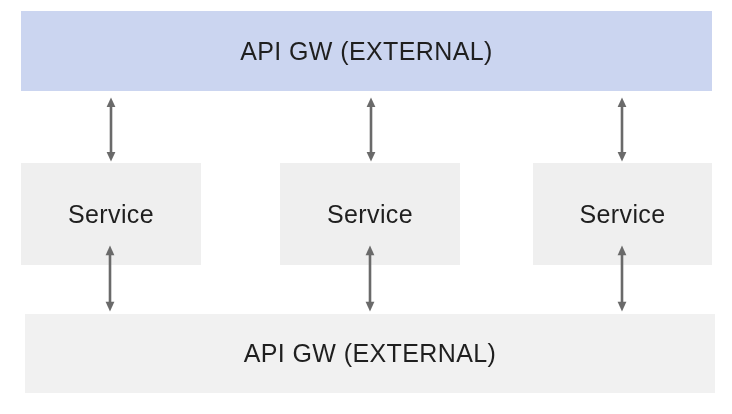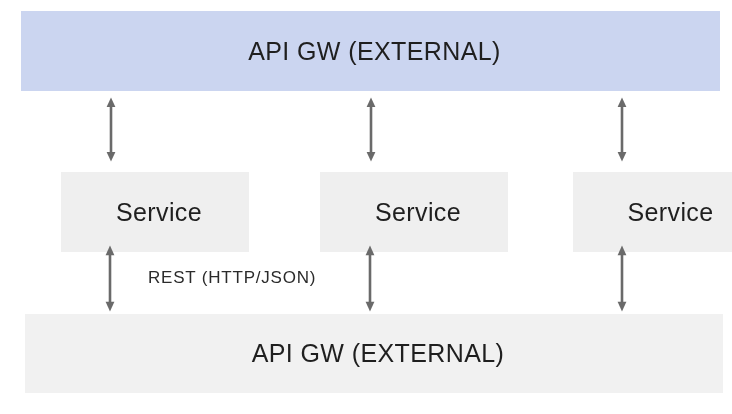--- a/index.html
+++ b/index.html
@@ -17,32 +17,30 @@
   }
   .node {
     position: absolute;
     display: flex;
     align-items: center;
     justify-content: center;
     color: var(--text, #1f1f1f);
     font-size: 25px;
     letter-spacing: 0.4px;
     white-space: nowrap;
-    padding-left: 8px;
   }
   .gw-external {
     left: 21px; top: 11px;
     width: 691px; height: 80px;
     background: var(--external-bg, #cbd5f0);
   }
   .service {
-    width: 180px; height: 80px;
-    top: 172px;
+    width: 180px; height: 102px;
+    top: 163px;
     background: var(--service-bg, #efefef);
-    margin-left: 40px;
   }
   .service-1 { left: 21px; }
   .service-2 { left: 280px; }
   .service-3 { left: 533px; width: 179px; }
   .gw-internal {
     left: 25px; top: 314px;
     width: 690px; height: 79px;
     background: var(--internal-bg, #f1f1f1);
   }
   .arrow {
@@ -111,19 +109,18 @@
     <line x1="6" y1="8" x2="6" y2="56" stroke="currentColor" stroke-width="2.6"></line>
     <polygon points="6,0.5 1.6,9.8 10.4,9.8" fill="currentColor"></polygon>
     <polygon points="6,63.5 1.6,54.2 10.4,54.2" fill="currentColor"></polygon>
   </svg>
   <svg class="arrow arrow-bottom ax-3b" viewBox="0 0 12 64" preserveAspectRatio="none">
     <line x1="6" y1="8" x2="6" y2="56" stroke="currentColor" stroke-width="2.6"></line>
     <polygon points="6,0.5 1.6,9.8 10.4,9.8" fill="currentColor"></polygon>
     <polygon points="6,63.5 1.6,54.2 10.4,54.2" fill="currentColor"></polygon>
   </svg>
 
-  <div class="conn-label">REST (HTTP/JSON)</div>
 
   <div class="node gw-internal">
     <span>API GW (EXTERNAL)</span>
   </div>
 
 </div>
 
 </body></html>

